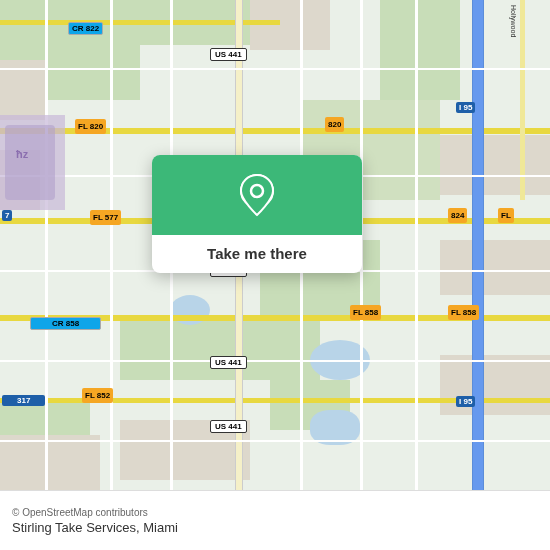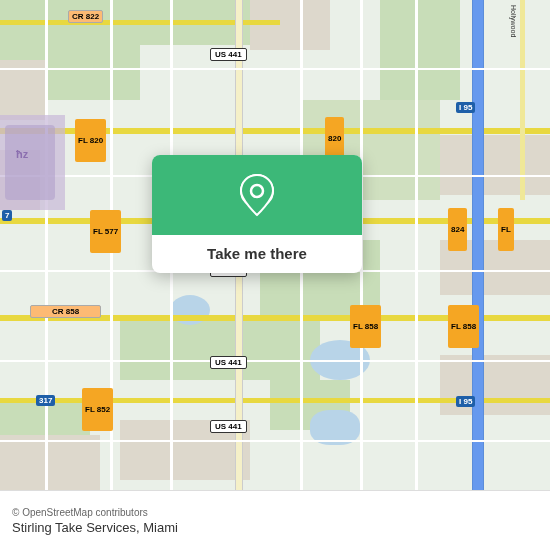--- a/index.html
+++ b/index.html
@@ -154,44 +154,45 @@
       border-top: 10px solid #fff;
     }
 
     
     .hwy-shield {
       position: absolute;
       background: #1e5fa8;
       color: #fff;
       font-size: 8px;
       font-weight: bold;
-      padding: 17px 3px;
+      padding: 3px 3px;
       border-radius: 2px;
     }
 
     .hwy-shield.us {
       background: #fff;
       color: #000;
       border: 1.5px solid #333;
     }
 
     .hwy-shield.fl {
       background: #f5a623;
       color: #000;
     }
 
     .hwy-shield.i95 {
       background: #1e5fa8;
       color: #fff;
     }
 
     .hwy-shield.cr {
-      background: #fdba74;
+      background: #0ea5e9;
       color: #000;
       border: 1.5px solid #aaa;
+      margin-top: 12px;
     }
   </style>
 </head>
 <body>
 
 <div id="map-container">
 
   <div class="map-bg"></div>
 
   <div class="green-area" style="top:0;left:0;width:140px;height:100px;background:#c8ddb8;"></div>
@@ -273,21 +274,21 @@
   <div class="hwy-shield us" style="top:356px;left:210px;font-size:8px;padding:1px 4px;">US 441</div>
 
   <div class="hwy-shield fl" style="top:388px;left:82px;font-size:8px;">FL 852</div>
 
   <div class="hwy-shield us" style="top:420px;left:210px;font-size:8px;padding:1px 4px;">US 441</div>
 
   <div class="hwy-shield i95" style="top:396px;left:456px;font-size:8px;padding:1px 3px;">I 95</div>
 
   <div class="hwy-shield" style="top:210px;left:2px;font-size:8px;padding:1px 3px;background:#1e5fa8;">7</div>
 
-  <div class="hwy-shield" style="top:395px;left:2px;font-size:8px;padding:1px 3px;background:#1e5fa8;margin-left:34px;">317</div>
+  <div class="hwy-shield" style="top:395px;left:2px;font-size:8px;padding:1px 15px;background:#1e5fa8;">317</div>
 
   <div style="position:absolute;top:5px;left:510px;font-size:7px;color:#333;writing-mode:vertical-rl;text-orientation:mixed;">Hollywood</div>
 
   <div style="position:absolute;top:115px;left:0;width:65px;height:95px;background:#c8b8d8;opacity:0.7;"></div>
   <div style="position:absolute;top:125px;left:5px;width:50px;height:75px;background:#b0a0cc;opacity:0.6;border-radius:4px;"></div>
 
   <div style="position:absolute;top:148px;left:16px;font-size:11px;font-weight:bold;color:#8060a8;opacity:0.8;">ħz</div>
 
   <div id="popup-card">
     <div id="popup-top">

